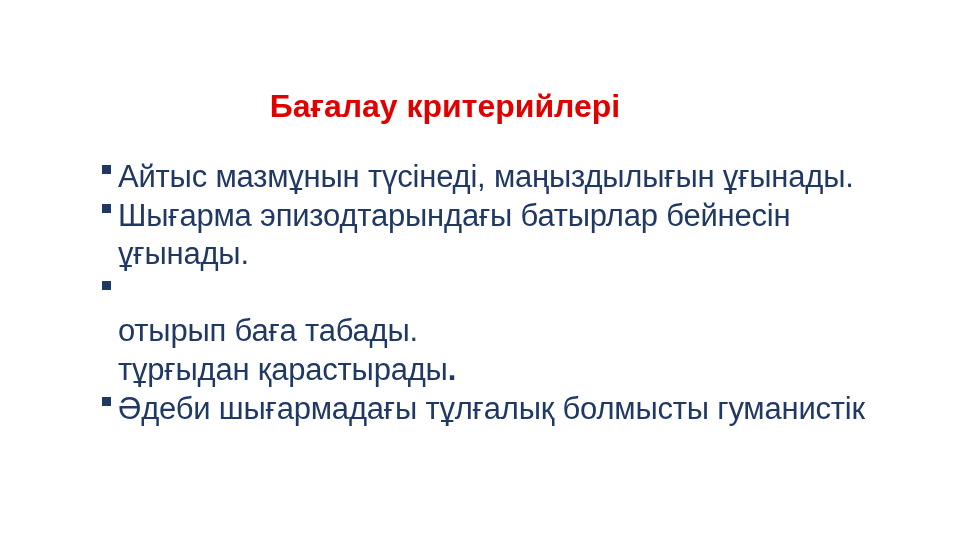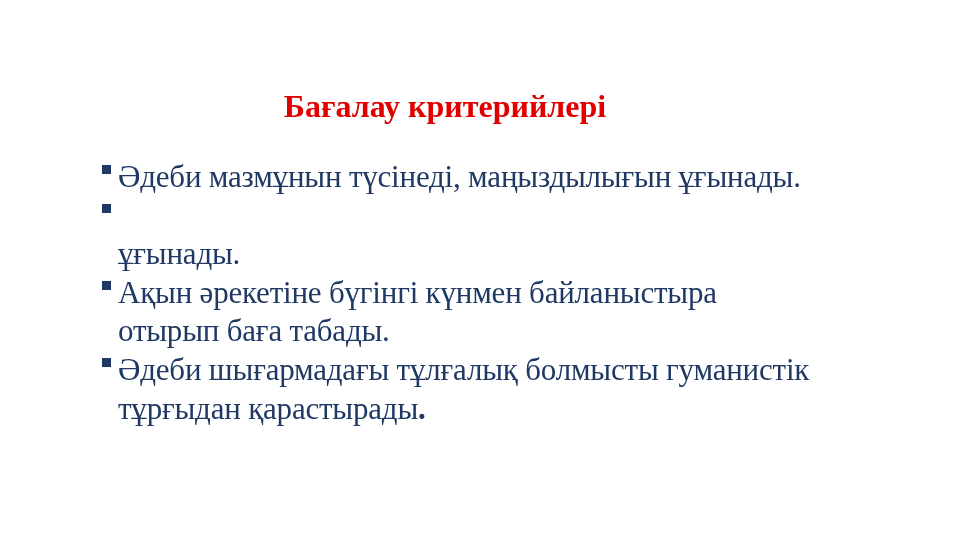--- a/index.html
+++ b/index.html
@@ -6,21 +6,21 @@
     margin: 0;
     padding: 0;
     background: #ffffff;
   }
   .slide {
     position: relative;
     width: 960px;
     height: 540px;
     background: var(--slide-bg, #ffffff);
     overflow: hidden;
-    font-family: Liberation Serif, serif;
+    font-family: Liberation Sans, sans-serif;
   }
   .slide-title {
     position: absolute;
     top: 86px;
     left: 0;
     width: 890px;
     text-align: center;
     font-size: 32px;
     line-height: 40px;
     font-weight: bold;
@@ -60,43 +60,43 @@
 <body>
 
 <div class="slide">
 
   <div class="slide-title">Бағалау критерийлері</div>
 
   <div class="bullet-list">
 
     <div class="line">
       <span class="sq"></span>
-      <span>Әдеби мазмұнын түсінеді, маңыздылығын ұғынады.</span>
+      <span>Айтыс мазмұнын түсінеді, маңыздылығын ұғынады.</span>
     </div>
 
     <div class="line">
       <span class="sq"></span>
+      <span>Шығарма эпизодтарындағы батырлар бейнесін</span>
     </div>
 
     <div class="line">
       <span>ұғынады.</span>
     </div>
 
     <div class="line">
       <span class="sq"></span>
-      <span>Ақын әрекетіне бүгінгі күнмен байланыстыра</span>
     </div>
 
     <div class="line">
       <span>отырып баға табады.</span>
     </div>
 
     <div class="line">
-      <span class="sq"></span>
-      <span>Әдеби шығармадағы тұлғалық болмысты гуманистік</span>
+      <span>тұрғыдан қарастырады</span><span class="bold-dot">.</span>
     </div>
 
     <div class="line">
-      <span>тұрғыдан қарастырады</span><span class="bold-dot">.</span>
+      <span class="sq"></span>
+      <span>Әдеби шығармадағы тұлғалық болмысты гуманистік</span>
     </div>
 
   </div>
 </div>
 
 </body></html>

